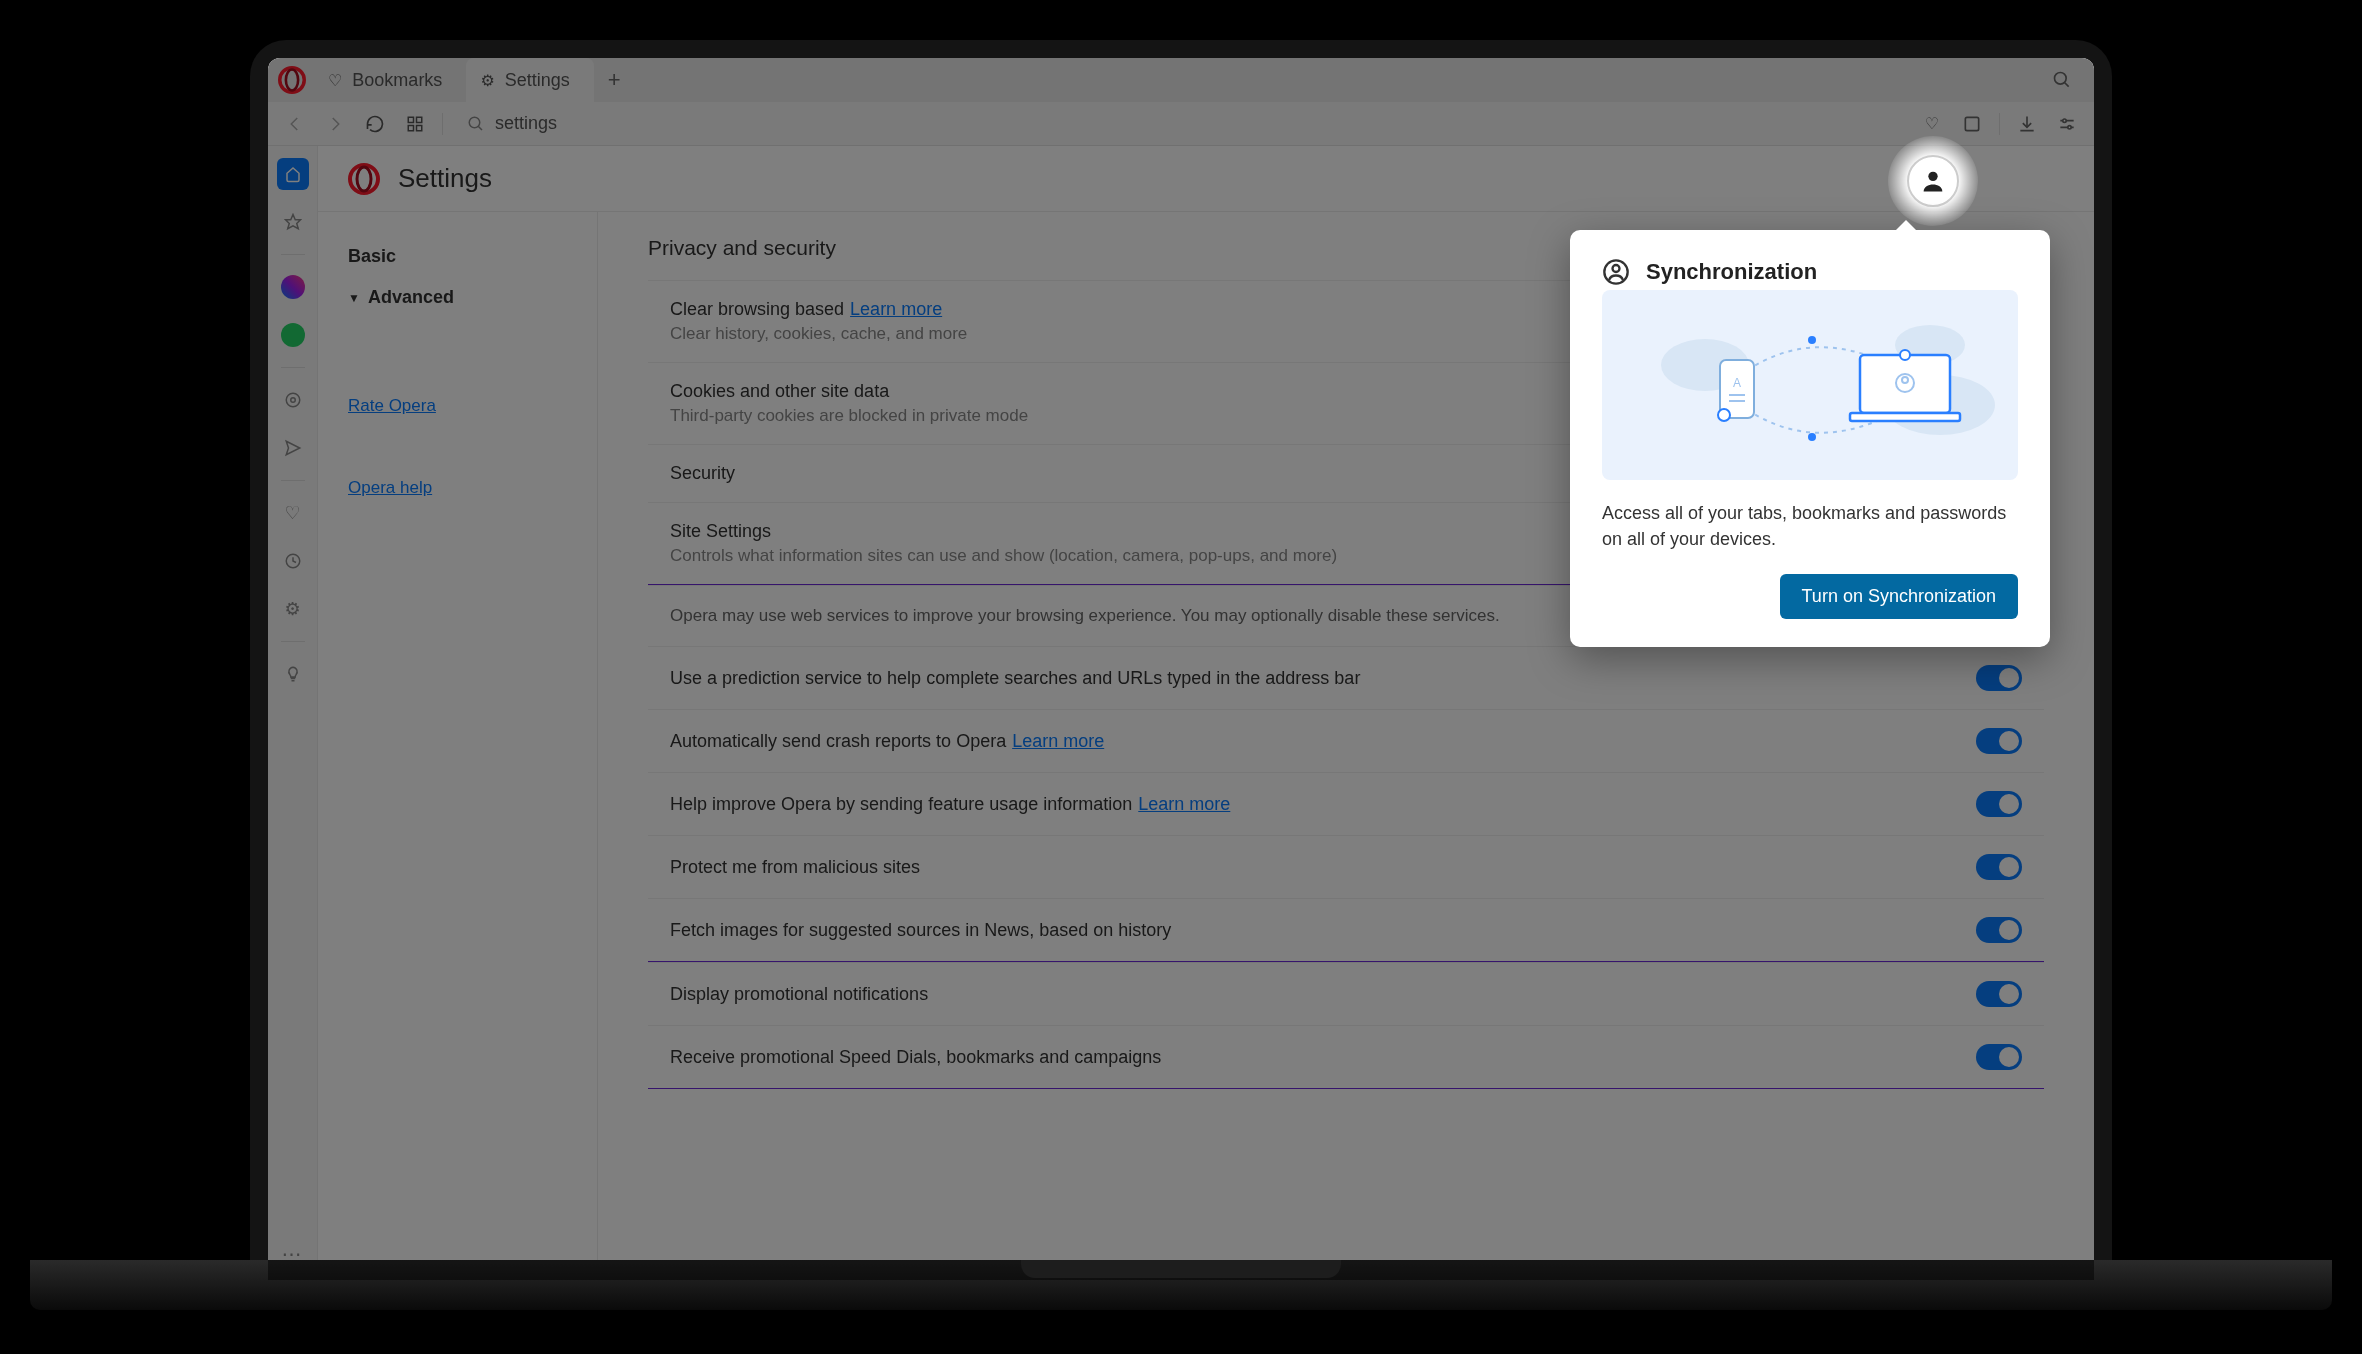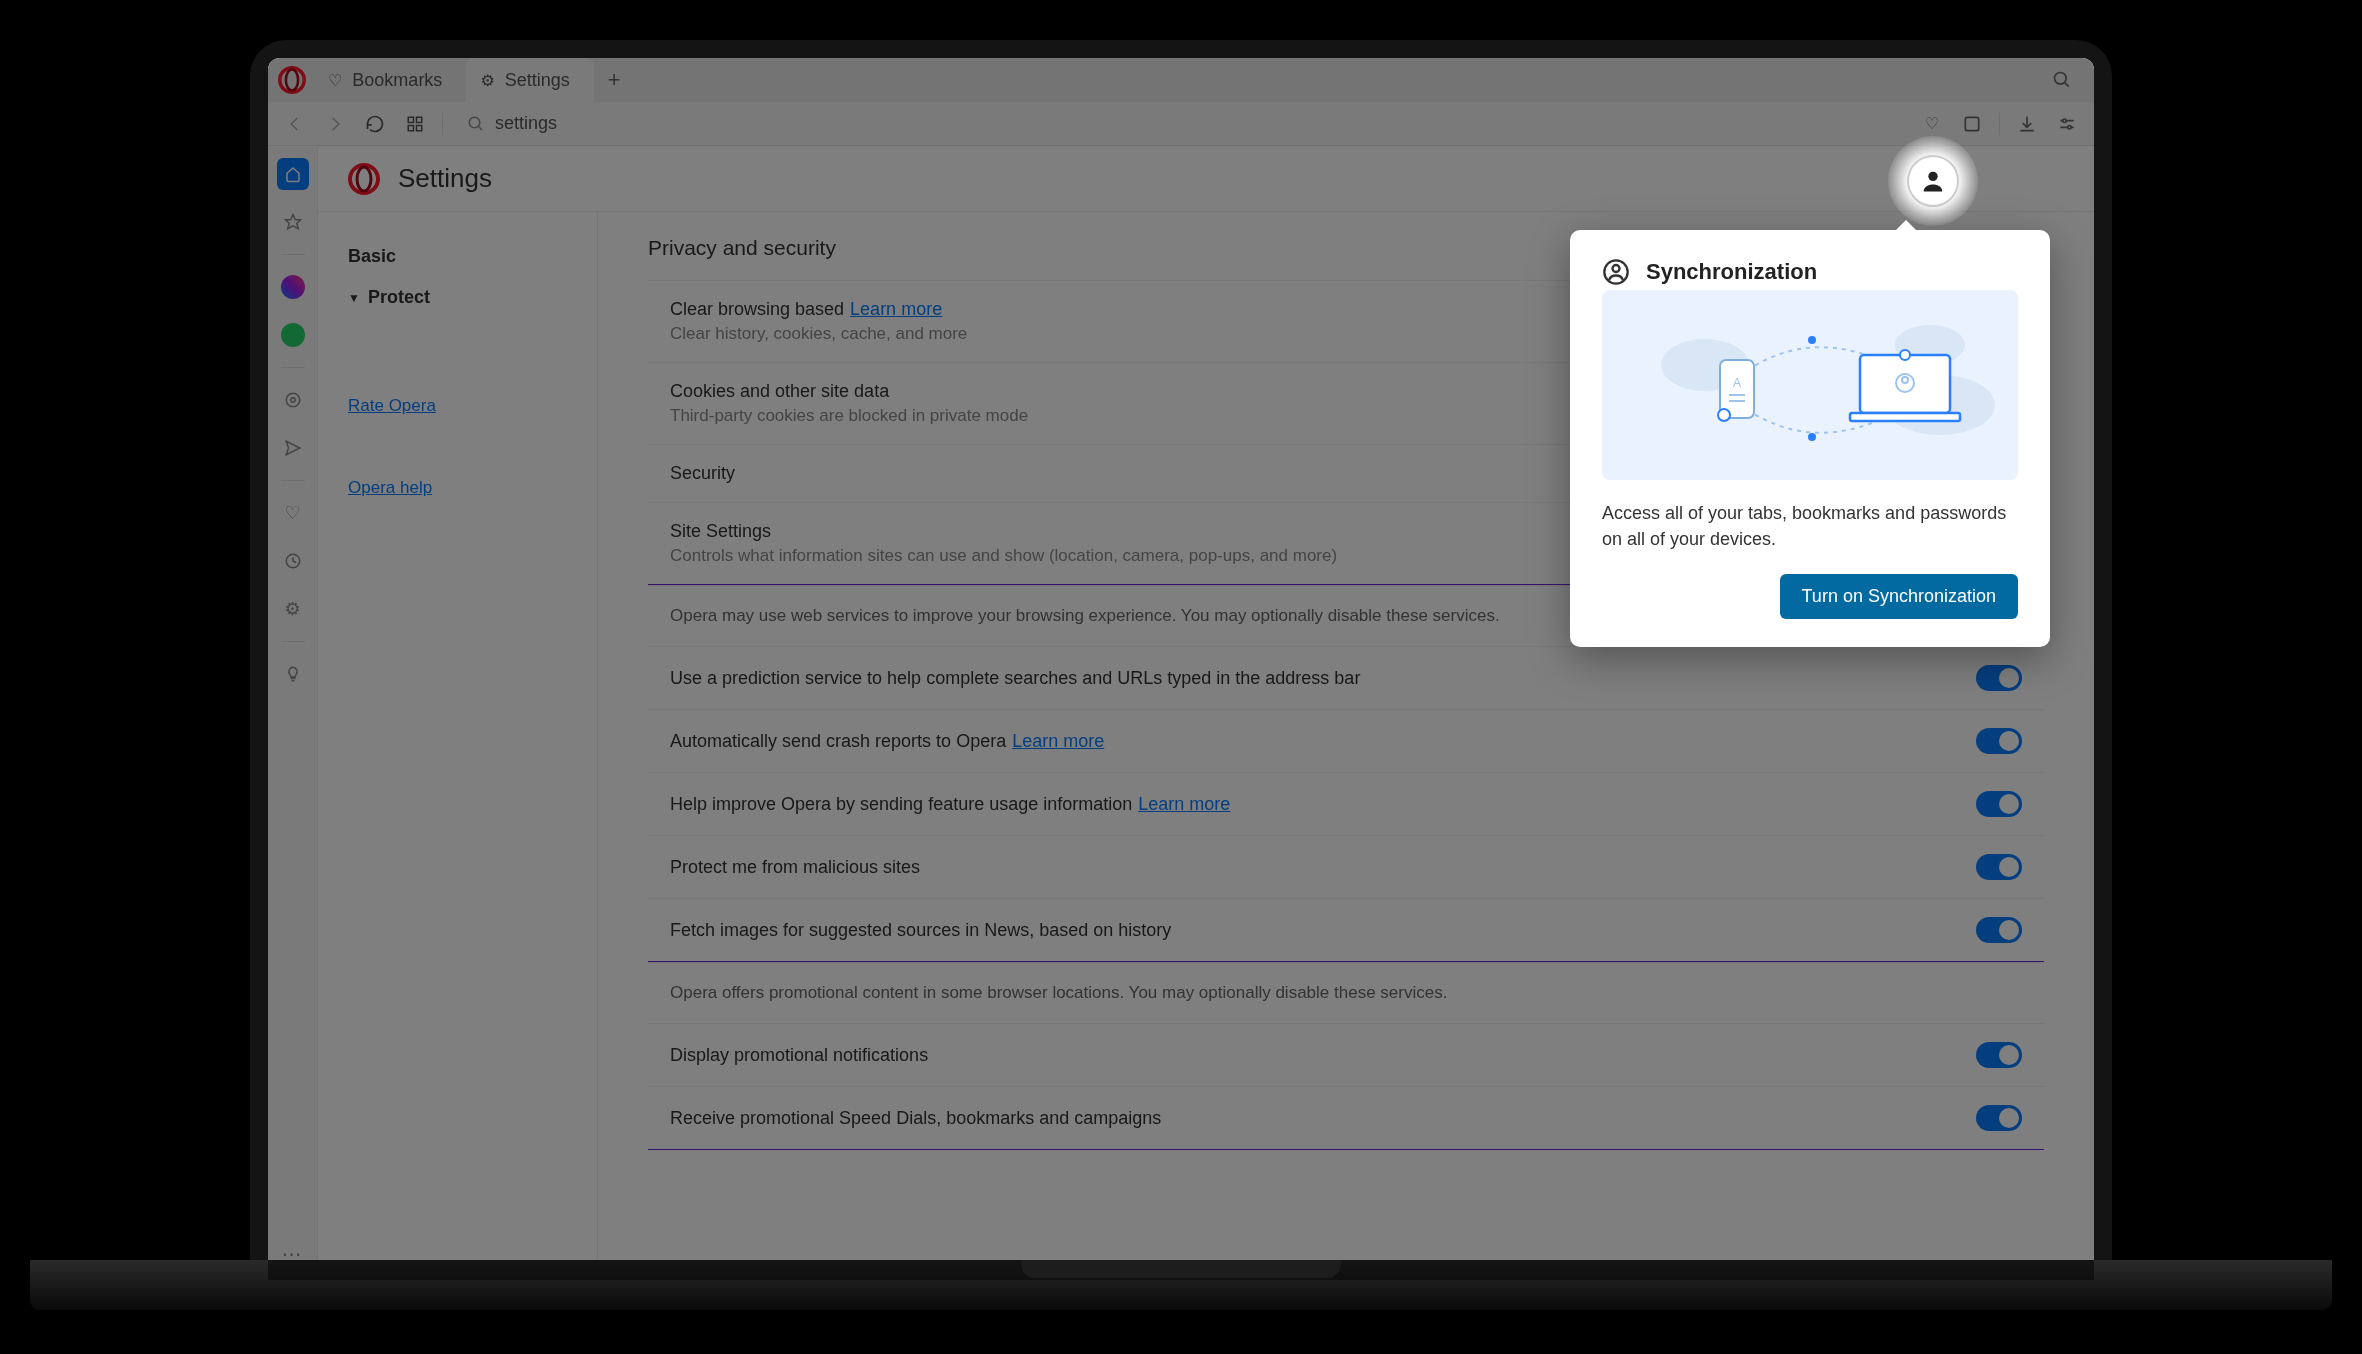--- a/index.html
+++ b/index.html
@@ -228,21 +228,21 @@
             </svg>
           <h1>Settings</h1>
         </div>
 
         <div class="left-panel">
           <div class="nav-item bold">
               <span>Basic</span>
             </div>
           <div class="nav-item bold">
             <span class="caret">▼</span>
-            <span>Protect</span>
+            <span>Advanced</span>
           </div>
           <div style="height:24px"></div>
           <a class="nav-link">Rate Opera</a>
           <a class="nav-link">Opera help</a>
         </div>
 
         <div class="main-panel">
           <div class="section-title">Privacy and security</div>
 
           <div id="rows-container">
@@ -279,21 +279,20 @@
               </div>
               <div class="row">
                 <div class="row-col"><span class="row-title">Protect me from malicious sites</span></div>
                 <div class="toggle"></div>
               </div>
               <div class="row">
                 <div class="row-col"><span class="row-title">Fetch images for suggested sources in News, based on history</span></div>
                 <div class="toggle"></div>
               </div>
             </div>
-          <div class="info-row">Opera offers promotional content in some browser locations. You may optionally disable these services.</div>
           <div id="toggles2-container">
               <div class="row">
                 <div class="row-col"><span class="row-title">Display promotional notifications</span></div>
                 <div class="toggle"></div>
               </div>
               <div class="row">
                 <div class="row-col"><span class="row-title">Receive promotional Speed Dials, bookmarks and campaigns</span></div>
                 <div class="toggle"></div>
               </div>
             </div>

